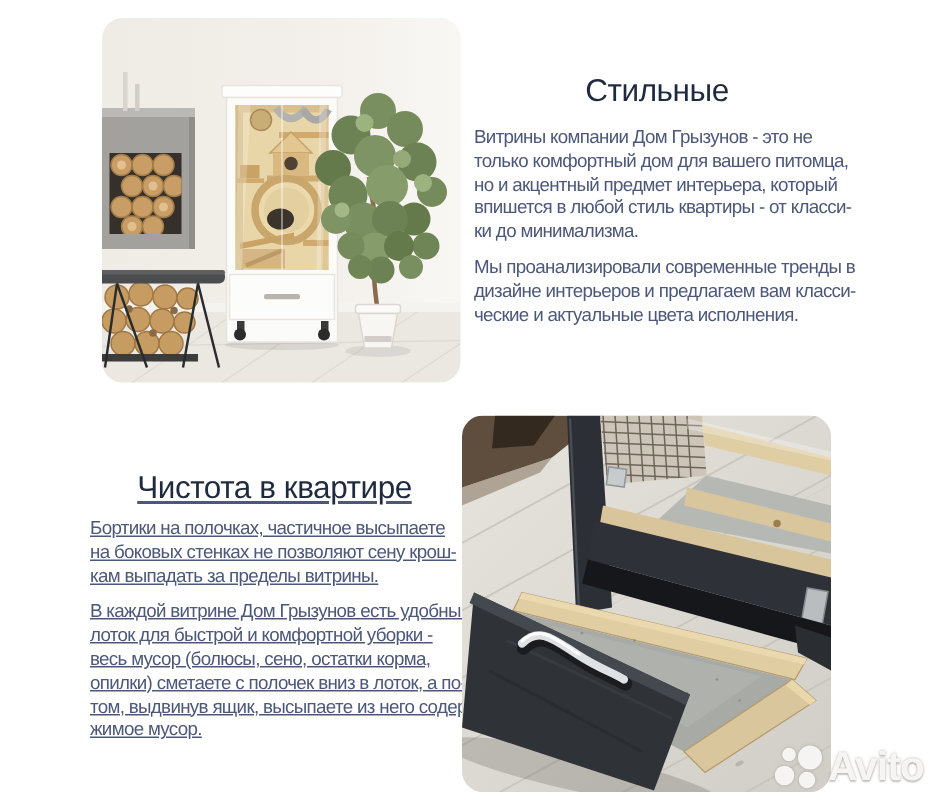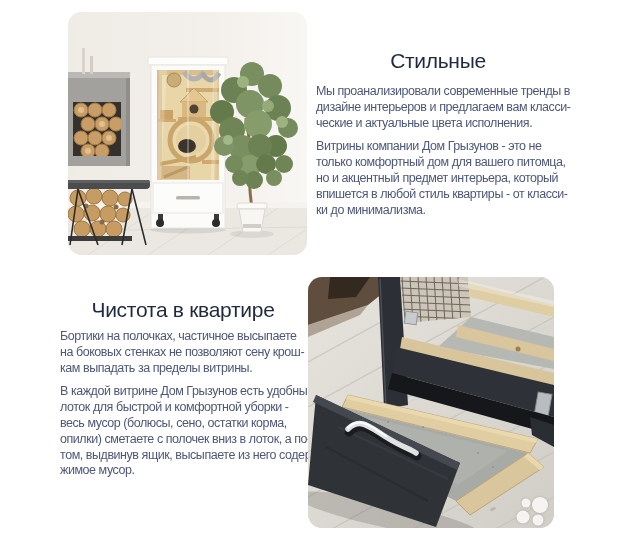--- a/index.html
+++ b/index.html
@@ -6,21 +6,21 @@
   .canvas{
     position:relative;width:626px;height:540px;background:#ffffff;
     font-family:"Liberation Sans","DejaVu Sans",sans-serif;overflow:hidden;
   }
   .photo{position:absolute;border-radius:14px;overflow:hidden;background:#eee;}
   .photo svg{display:block;}
   #photo-vitrine{left:68px;top:12px;width:239px;height:243px;}
   #photo-drawer{left:308px;top:277px;width:246px;height:251px;}
   .text-block{position:absolute;color:#4d5878;}
   #block-stylish{left:316px;top:48px;width:244px;}
-  #block-clean{left:60px;top:297px;width:246px;}
+  #block-clean{left:60px;top:313px;width:246px;text-decoration:underline;}
   .heading{
     margin:0;font-size:21px;line-height:26px;font-weight:500;color:#1f2a3e;
     text-align:center;letter-spacing:-0.3px;white-space:pre;
   }
   #block-stylish .heading{margin-bottom:10px;}
   #block-clean .heading{margin-bottom:6px;}
   .body-text{
     margin:0;font-size:12.5px;line-height:15.8px;letter-spacing:-0.45px;
     white-space:pre;color:#4d5878;
   }
@@ -202,28 +202,28 @@
           <rect x="169" y="191" width="30" height="6" rx="2" fill="#fbfaf8" stroke="#dcd8d1"></rect>
           <polygon points="171,197 197,197 193,220 175,220" fill="#f7f6f3" stroke="#dbd7d0"></polygon>
           <rect x="175" y="212" width="18" height="4" fill="#b7b3ac" opacity="0.6"></rect>
         </g>
       </g>
     </svg>
   </figure>
 
   <section class="text-block" id="block-stylish">
     <h2 class="heading">Стильные</h2>
-    <p class="body-text">Мы проанализировали современные тренды в
-дизайне интерьеров и предлагаем вам класси-
-ческие и актуальные цвета исполнения.</p>
     <p class="body-text">Витрины компании Дом Грызунов - это не
 только комфортный дом для вашего питомца,
 но и акцентный предмет интерьера, который
 впишется в любой стиль квартиры - от класси-
 ки до минимализма.</p>
+    <p class="body-text">Мы проанализировали современные тренды в
+дизайне интерьеров и предлагаем вам класси-
+ческие и актуальные цвета исполнения.</p>
   </section>
 
   <section class="text-block" id="block-clean">
     <h2 class="heading">Чистота в квартире</h2>
     <p class="body-text">Бортики на полочках, частичное высыпаете
 на боковых стенках не позволяют сену крош-
 кам выпадать за пределы витрины.</p>
     <p class="body-text">В каждой витрине Дом Грызунов есть удобный
 лоток для быстрой и комфортной уборки -
 весь мусор (болюсы, сено, остатки корма,
@@ -340,15 +340,16 @@
 
   <div class="watermark">
     <svg class="wm-dots" width="36" height="32" viewBox="0 0 36 32">
       <g fill="rgba(252,251,249,0.92)">
         <circle cx="12" cy="8" r="4.5"></circle>
         <circle cx="26" cy="10" r="8"></circle>
         <circle cx="9" cy="22" r="6.5"></circle>
         <circle cx="24" cy="25" r="5.5"></circle>
       </g>
     </svg>
+    <span class="brand">Avito</span>
   </div>
 
 </div>
 
 </body></html>

